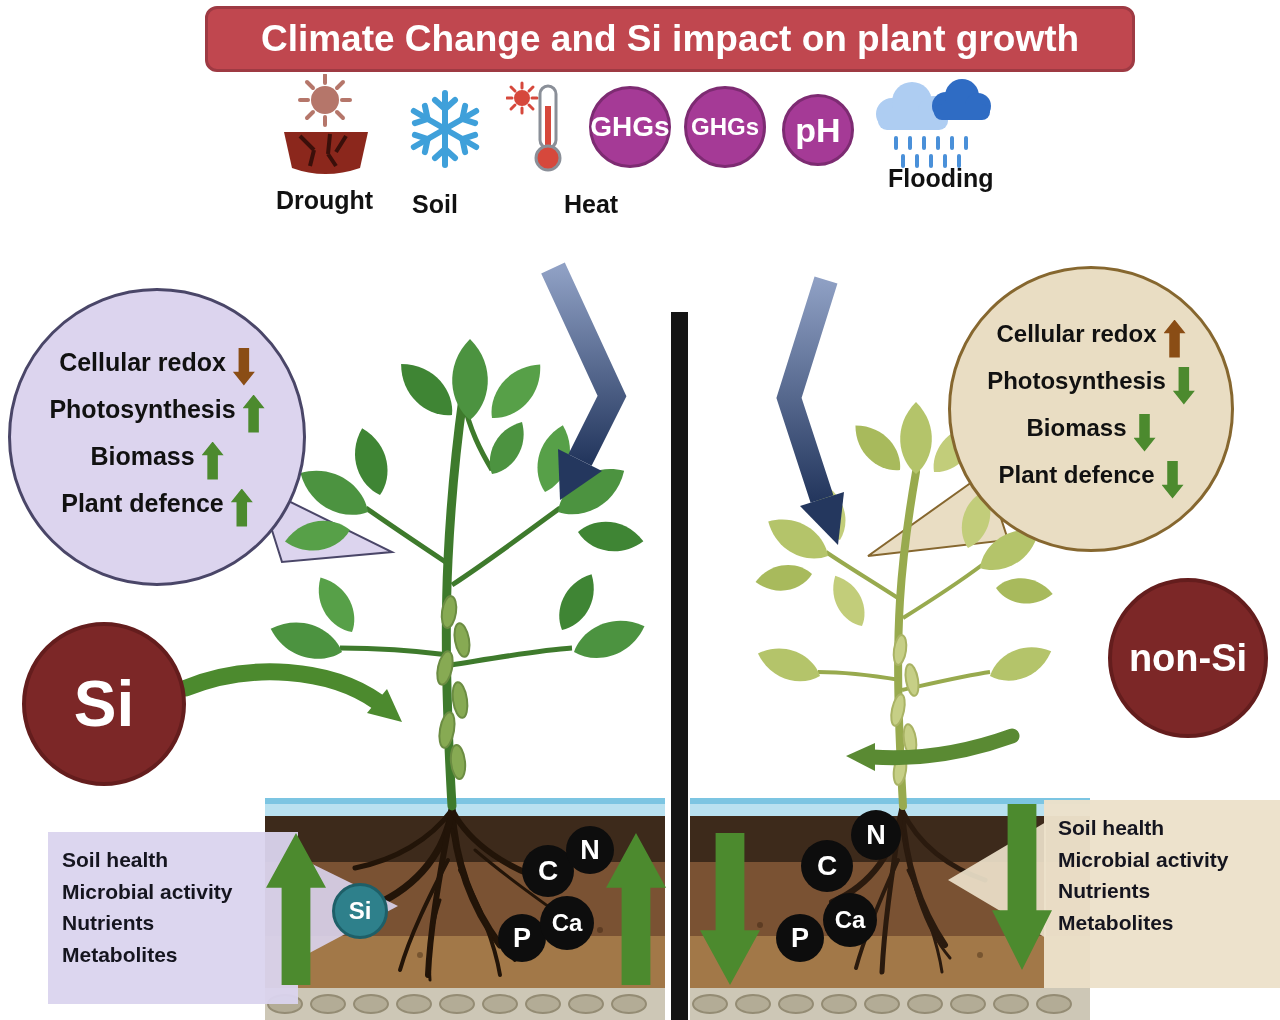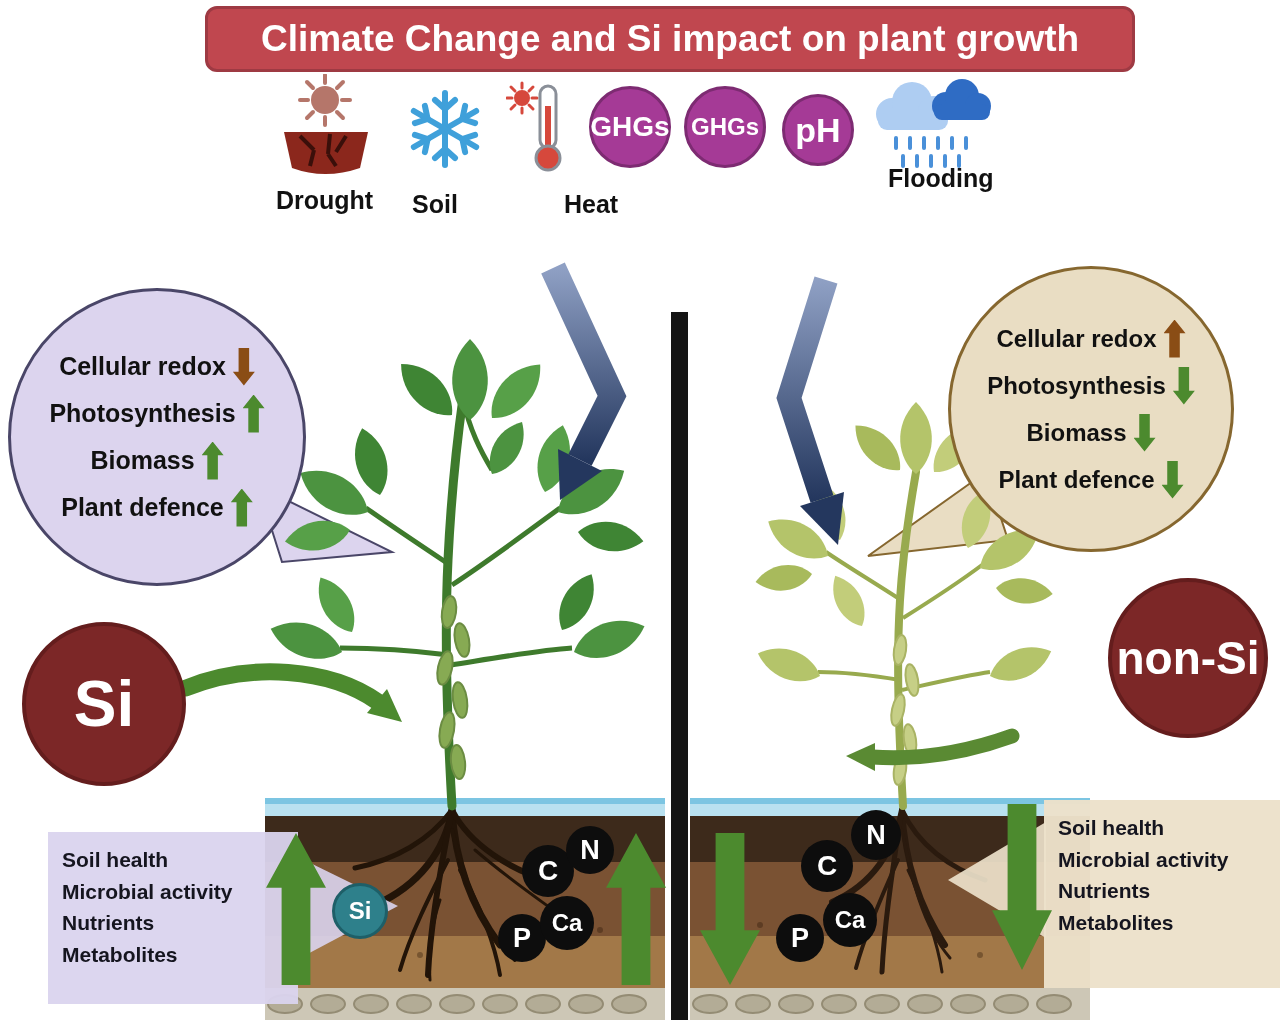--- a/index.html
+++ b/index.html
@@ -25,35 +25,35 @@
   .lbl-flooding{left:888px;top:164px;}
 
   
   .divider{left:671px;top:312px;width:17px;height:708px;background:#141414;z-index:4;}
 
   
   .bubble{border-radius:50%;display:flex;flex-direction:column;justify-content:center;align-items:center;
     gap:9px;z-index:3;}
   .bubble-left{left:8px;top:288px;width:292px;height:292px;background:#dcd4ee;border:3px solid#4a4668;}
   .bubble-right{left:948px;top:266px;width:280px;height:280px;background:#e9ddc3;border:3px solid #86672f;}
-  .effect{display:flex;align-items:center;justify-content:center;gap:7px;font-weight:bold;font-size:25px;color:#111;white-space:nowrap;}
+  .effect{display:flex;justify-content:center;gap:7px;font-weight:bold;font-size:25px;color:#111;white-space:nowrap;}
   .bubble-right .effect{font-size:24px;}
 
   
   .block-arrow{display:inline-block;width:22px;height:38px;flex:0 0 auto;}
   .dir-up{clip-path:polygon(50% 0,100% 36%,74% 36%,74% 100%,26% 100%,26% 36%,0 36%);}
   .dir-down{clip-path:polygon(50% 100%,100% 64%,74% 64%,74% 0,26% 0,26% 64%,0 64%);}
   .col-green{background:#4c8a2e;}
   .col-brown{background:#8a4d15;}
 
   
   .treatment{border-radius:50%;background:#7c2727;border:4px solid #641d1d;color:#fff;font-weight:bold;
     display:flex;align-items:center;justify-content:center;z-index:3;}
   .treatment-si{left:22px;top:622px;width:156px;height:156px;font-size:64px;}
-  .treatment-nonsi{left:1108px;top:578px;width:152px;height:152px;font-size:46px;}
+  .treatment-nonsi{left:1108px;top:578px;width:152px;height:152px;font-size:38px;}
 
   
   .soil-box{padding:12px 14px;font-weight:bold;font-size:21px;line-height:1.5;color:#15151f;z-index:3;}
   .soil-box-left{left:48px;top:832px;width:222px;height:148px;background:rgba(218,212,238,0.95);}
   .soil-box-right{left:1044px;top:800px;width:224px;height:164px;background:rgba(236,225,202,0.97);}
 
   
   .soil-arrow{z-index:4;width:60px;height:152px;}
   .soil-arrow-boxleft{left:266px;top:833px;}
   .soil-arrow-innerleft{left:606px;top:833px;}

